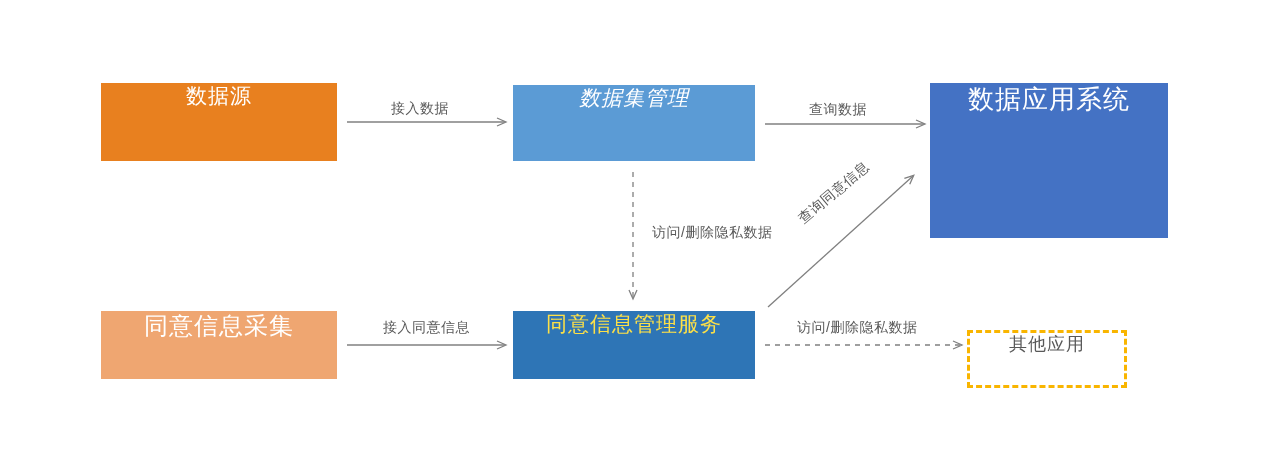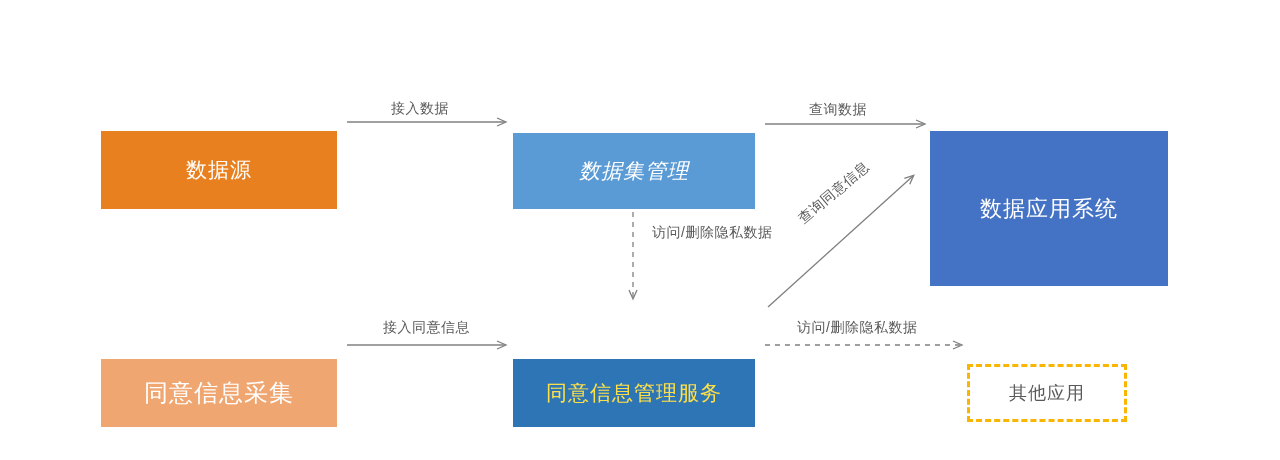--- a/index.html
+++ b/index.html
@@ -14,27 +14,26 @@
     background: #ffffff;
     font-family: "Liberation Sans", "DejaVu Sans", sans-serif;
     overflow: hidden;
   }
 
   
   .node {
     position: absolute;
     box-sizing: border-box;
     display: flex;
-    align-items: center;
+    align-items: flex-start;
     justify-content: center;
     text-align: center;
     line-height: 1.25;
     letter-spacing: 1px;
     user-select: none;
-    margin-top: 48px;
   }
   .node-label {
     display: block;
     white-space: nowrap;
   }
 
   .node--datasource {
     left: 101px; top: 83px; width: 236px; height: 78px;
     background: #E8801F;
     color: #ffffff;
@@ -44,36 +43,36 @@
     left: 513px; top: 85px; width: 242px; height: 76px;
     background: #5B9BD5;
     color: #ffffff;
     font-size: 21px;
     font-style: italic;
   }
   .node--dataapp {
     left: 930px; top: 83px; width: 238px; height: 155px;
     background: #4472C4;
     color: #ffffff;
-    font-size: 22px;
+    font-size: 26px;
   }
   .node--consentcollect {
     left: 101px; top: 311px; width: 236px; height: 68px;
     background: #EFA671;
     color: #ffffff;
     font-size: 24px;
   }
   .node--consentservice {
     left: 513px; top: 311px; width: 242px; height: 68px;
     background: #2E75B6;
     color: #fde047;
     font-size: 21px;
   }
   .node--otherapp {
-    left: 967px; top: 316px; width: 160px; height: 58px;
+    left: 967px; top: 330px; width: 160px; height: 58px;
     background: #ffffff;
     border: 3px dashed #F9B500;
     color: #595959;
     font-size: 18px;
   }
 
   
   #connectors {
     position: absolute;
     left: 0; top: 0;

